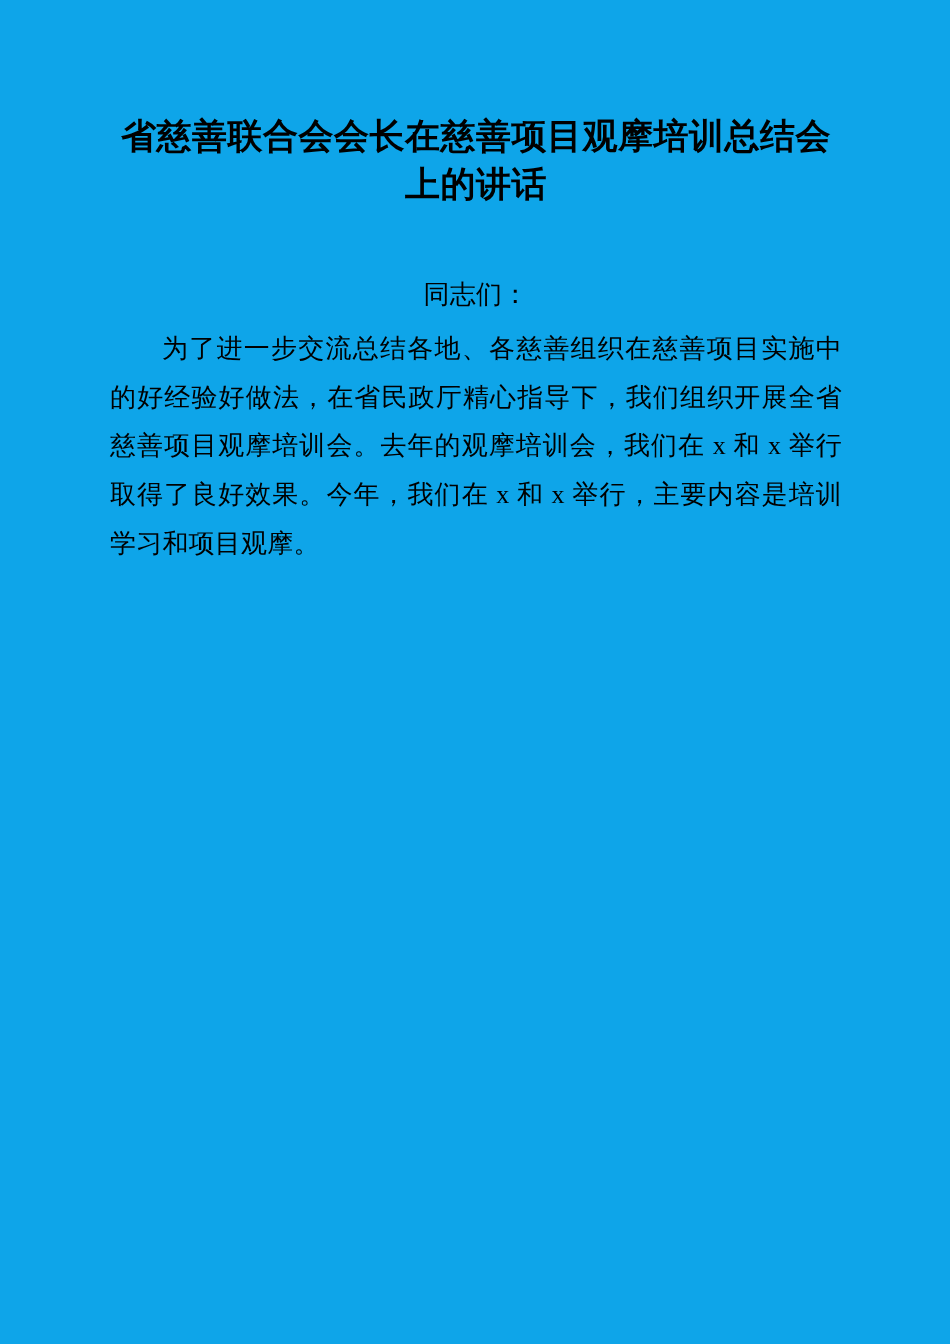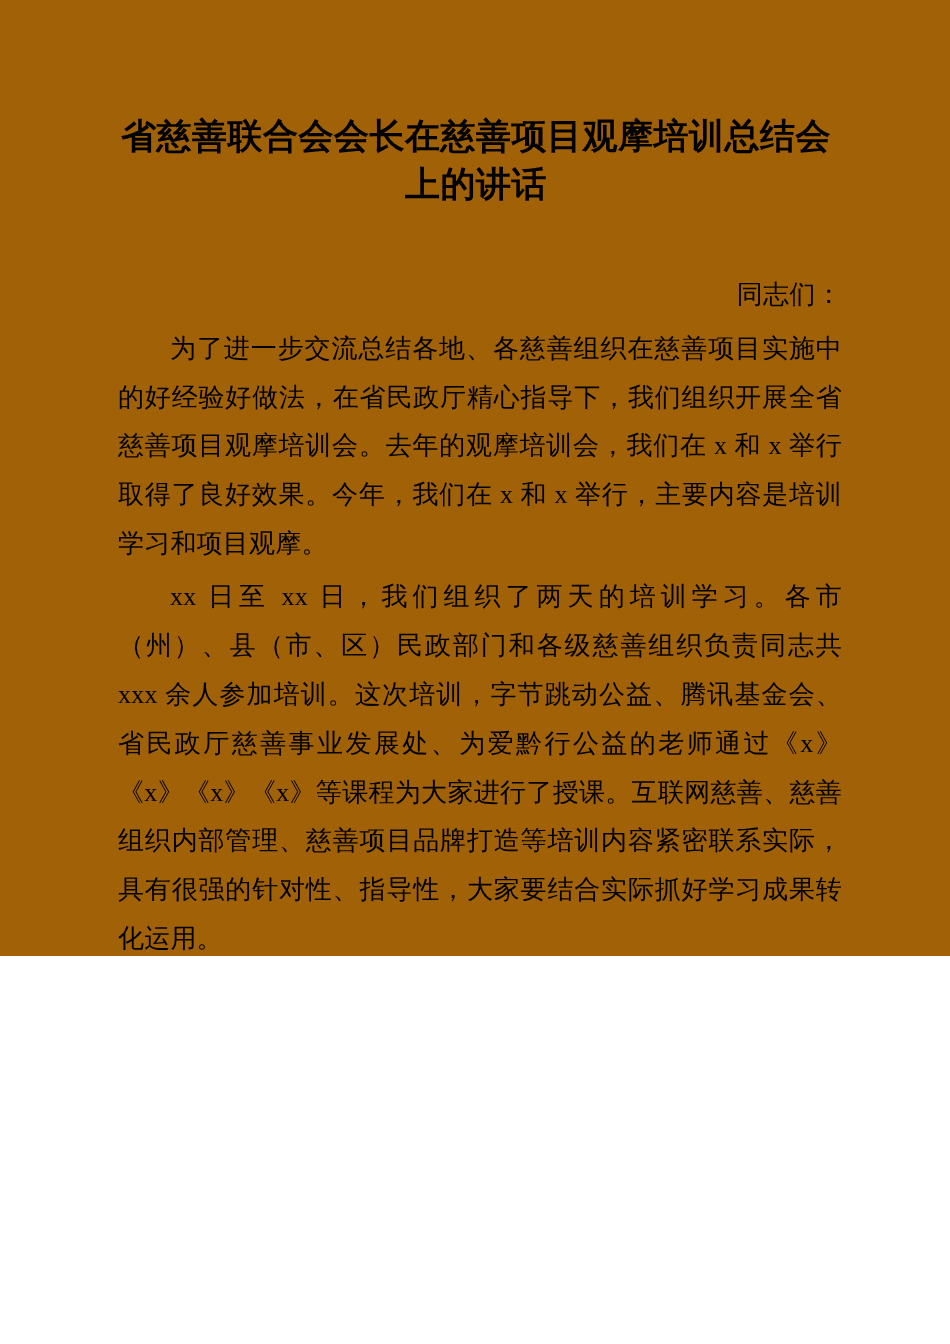--- a/index.html
+++ b/index.html
@@ -9,63 +9,62 @@
   }
   body {
     width: 950px;
     height: 1344px;
     font-family: "Liberation Serif", "DejaVu Serif", serif;
     color: #000000;
     overflow: hidden;
   }
   .page {
     width: 950px;
-    height: 956px;
+    height: 1344px;
     box-sizing: border-box;
     padding: 112px 108px 40px 110px;
-    background: #a16207;
+    background: #0ea5e9;
     position: relative;
   }
   .doc-title {
     font-family: "Liberation Sans", "DejaVu Sans", sans-serif;
     font-weight: bold;
     font-size: 35px;
     line-height: 1.38;
     text-align: center;
     letter-spacing: 0.5px;
     margin: 0 0 62px 0;
     color: #000000;
   }
   .salutation {
     font-size: 26px;
     line-height: 1.85;
     margin: 0 0 6px 0;
-    text-align: right;
+    text-align: center;
     letter-spacing: 0.3px;
   }
   .para {
     font-size: 26px;
     line-height: 1.88;
-    margin: 0 0 4px 8px;
+    margin: 0 0 4px 0;
     text-align: justify;
     text-justify: inter-ideograph;
     text-indent: 2em;
     letter-spacing: 0.2px;
   }
   .para:last-child {
     margin-bottom: 0;
   }
 </style>
 </head>
 <body>
 
 <div class="page">
 
   <h1 class="doc-title">省慈善联合会会长在慈善项目观摩培训总结会上的讲话</h1>
 
   <p class="salutation">同志们：</p>
 
   <p class="para">为了进一步交流总结各地、各慈善组织在慈善项目实施中的好经验好做法，在省民政厅精心指导下，我们组织开展全省慈善项目观摩培训会。去年的观摩培训会，我们在 x 和 x 举行取得了良好效果。今年，我们在 x 和 x 举行，主要内容是培训学习和项目观摩。</p>
 
-  <p class="para">xx 日至 xx 日，我们组织了两天的培训学习。各市（州）、县（市、区）民政部门和各级慈善组织负责同志共 xxx 余人参加培训。这次培训，字节跳动公益、腾讯基金会、省民政厅慈善事业发展处、为爱黔行公益的老师通过《x》《x》《x》《x》等课程为大家进行了授课。互联网慈善、慈善组织内部管理、慈善项目品牌打造等培训内容紧密联系实际，具有很强的针对性、指导性，大家要结合实际抓好学习成果转化运用。</p>
 
 
 </div>
 
 </body></html>

